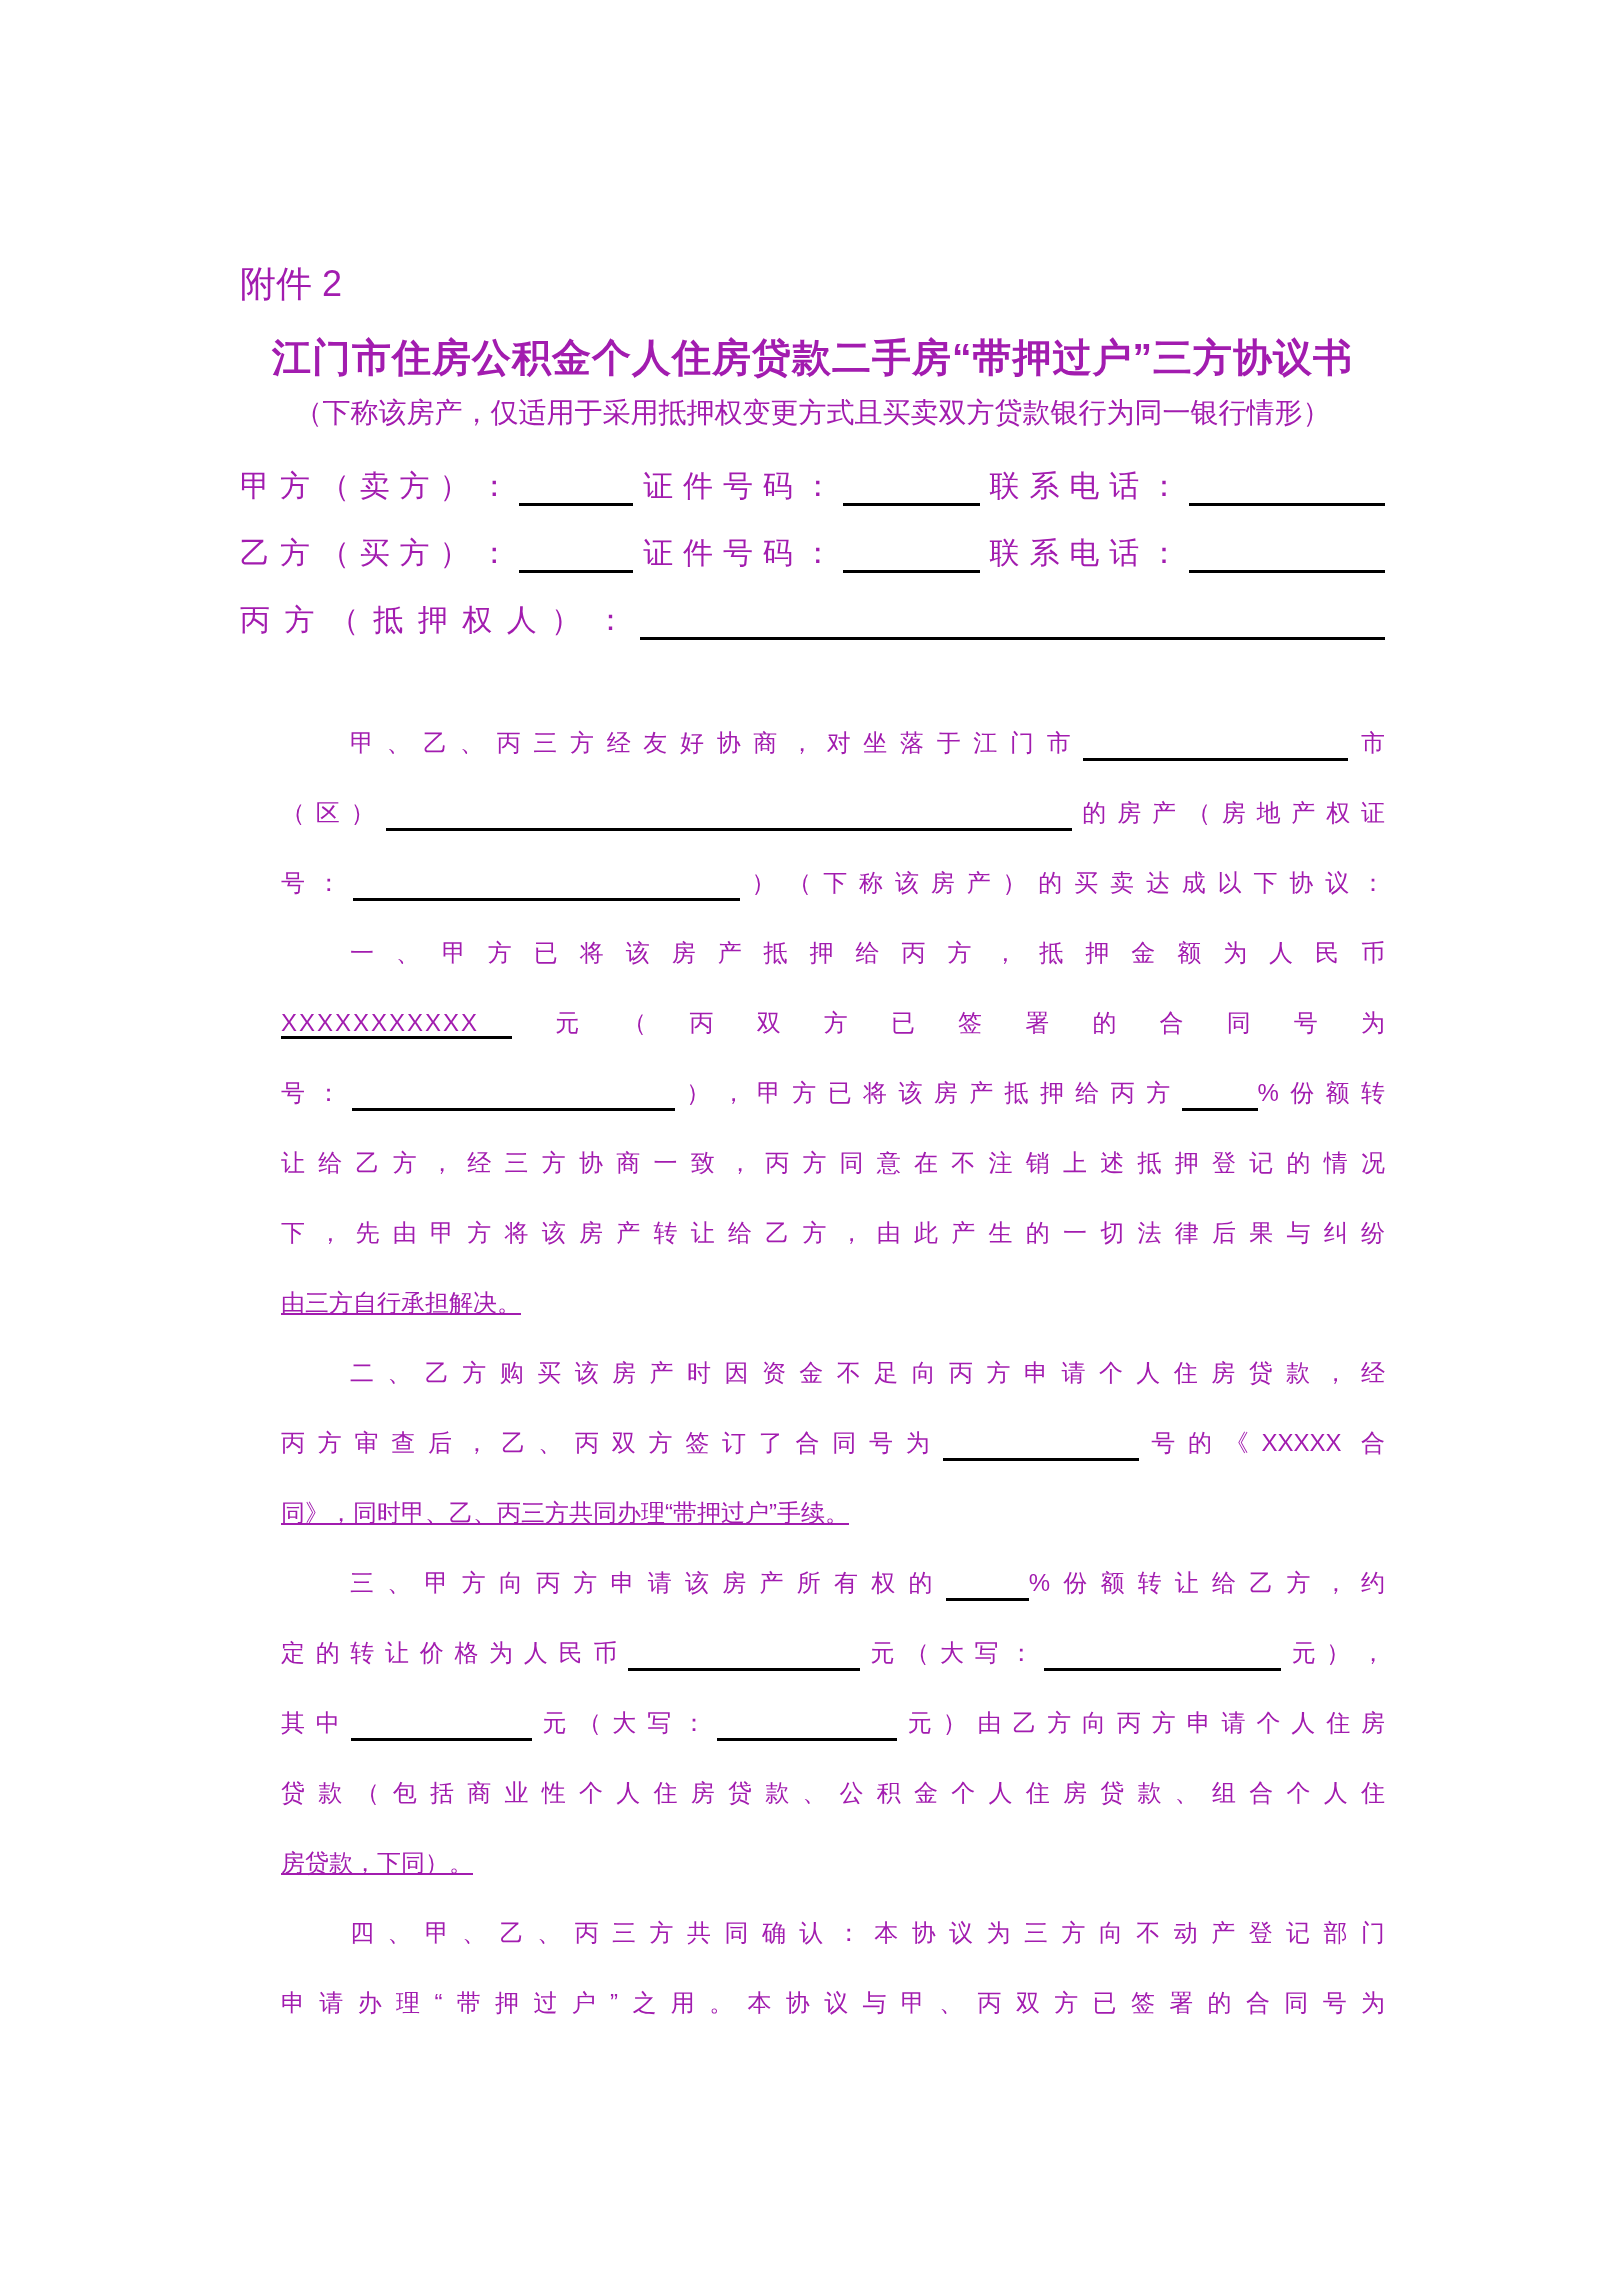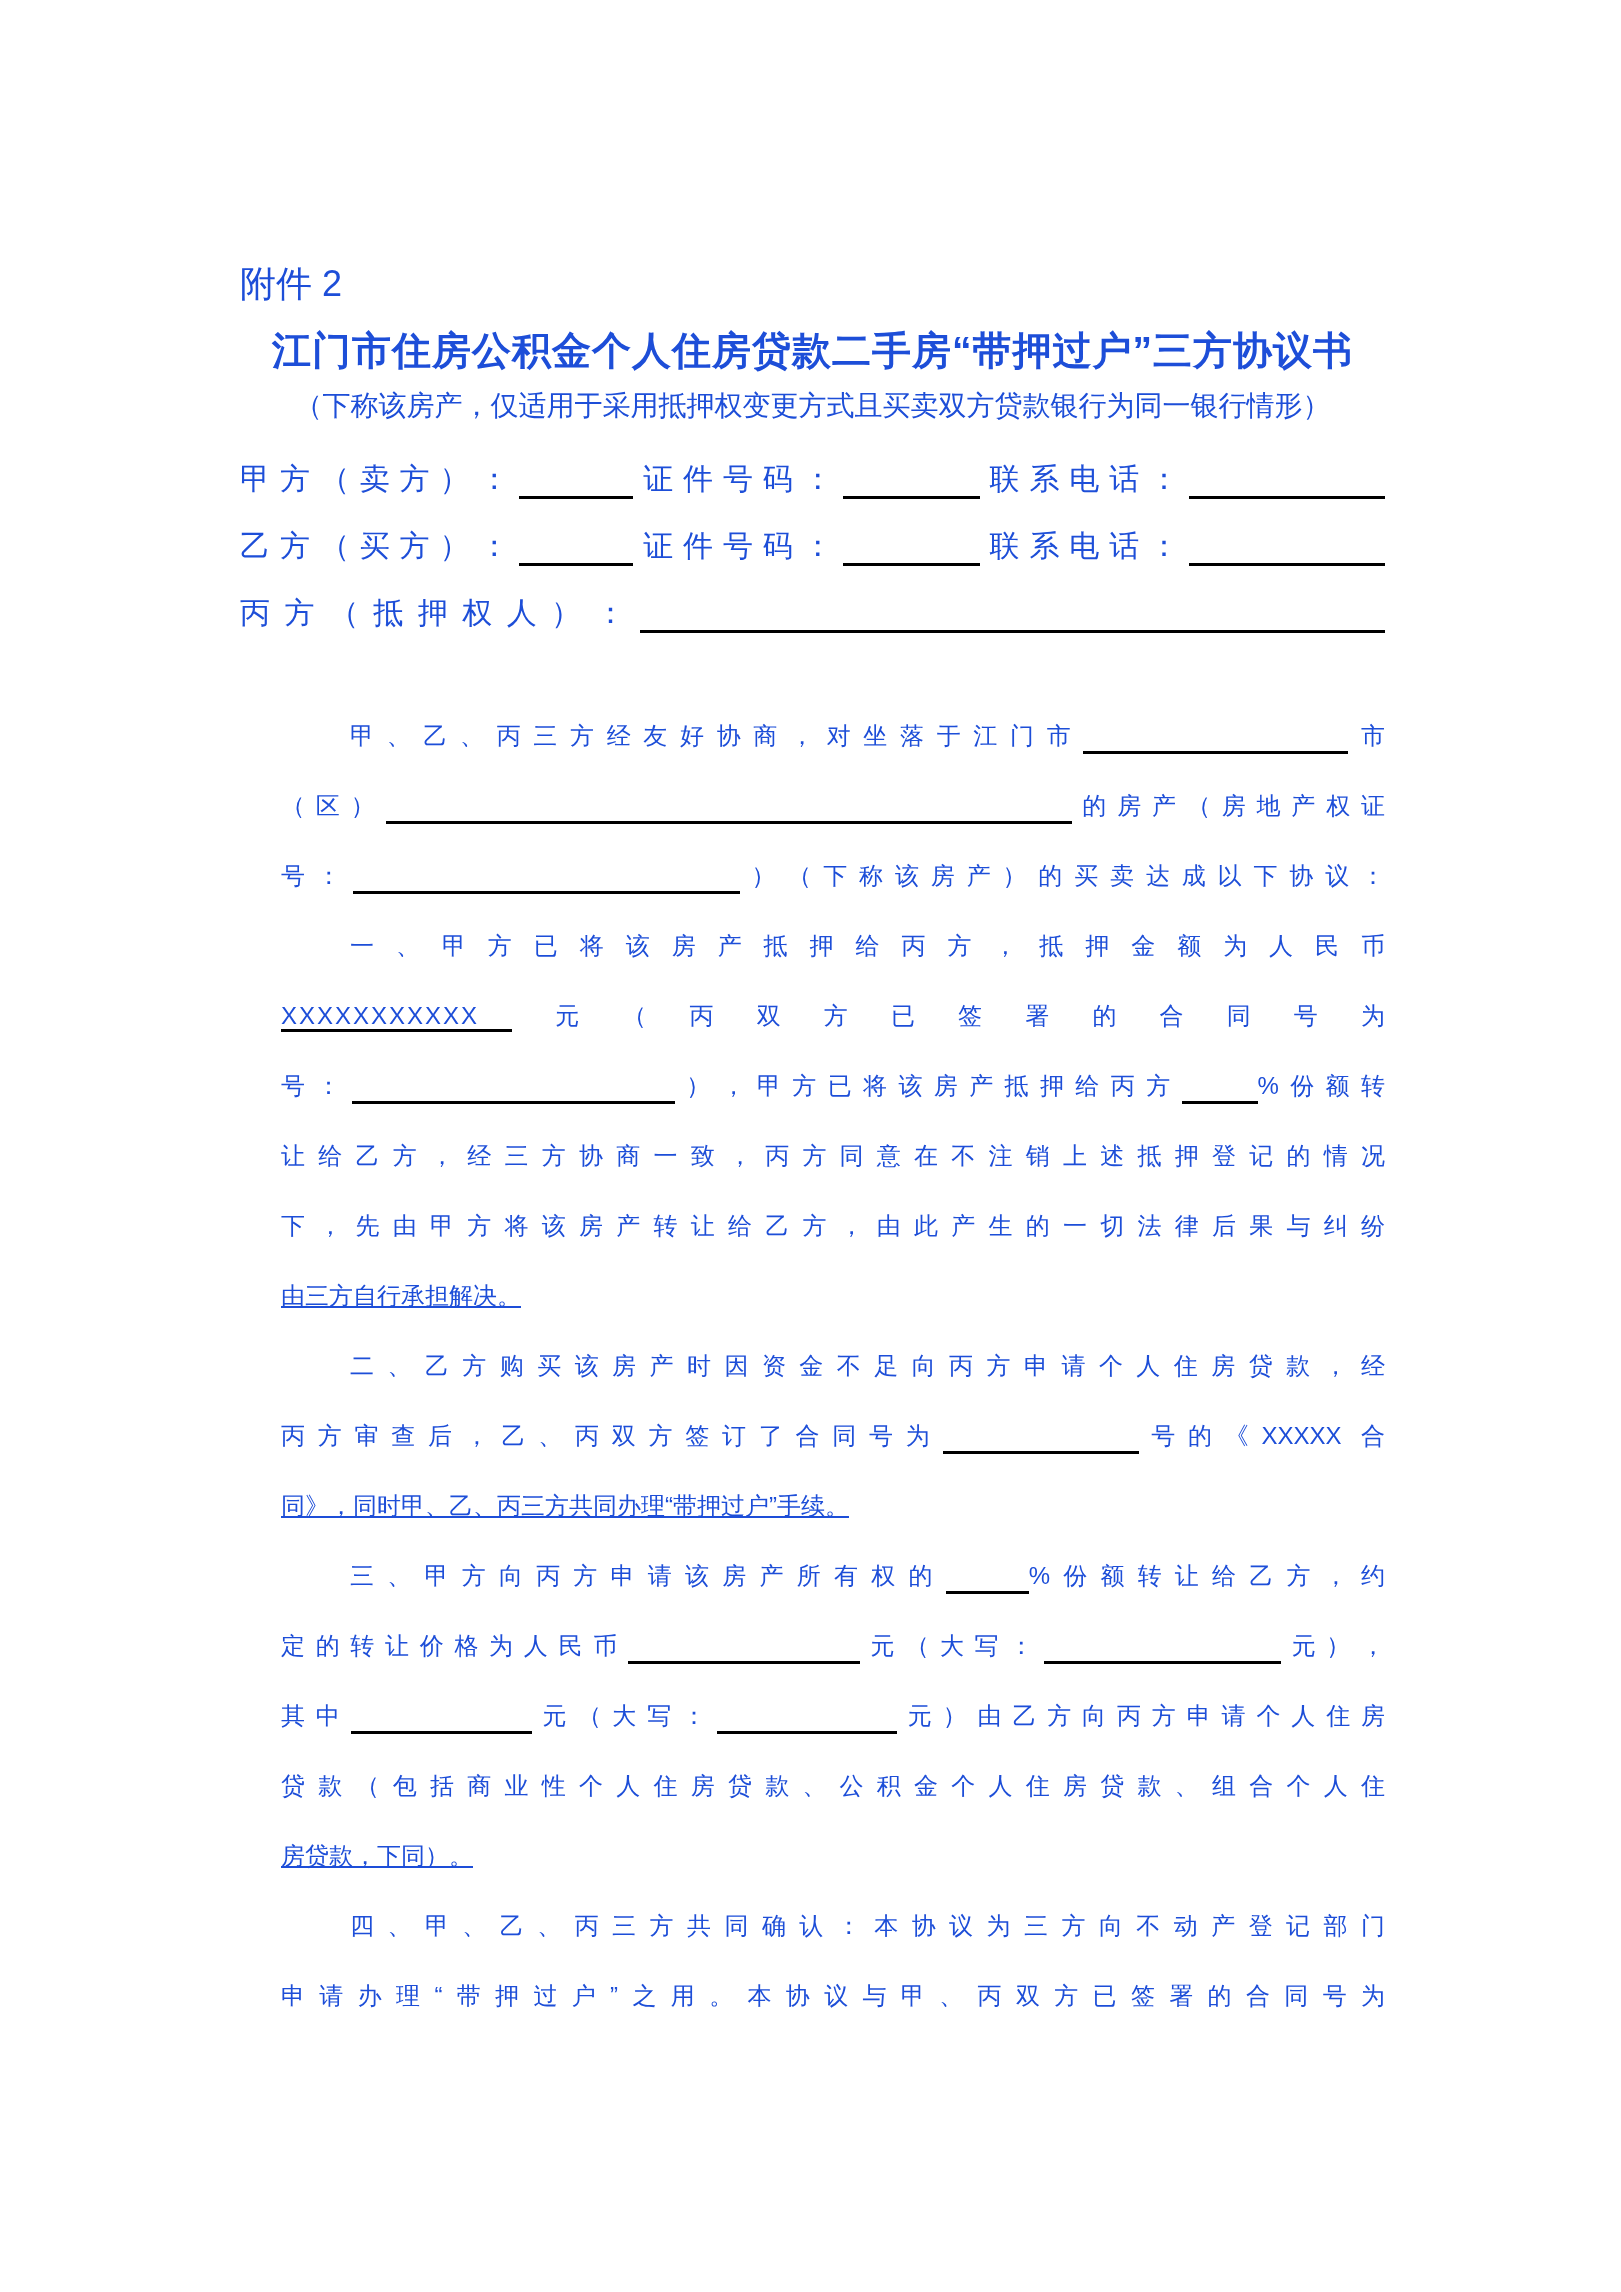--- a/index.html
+++ b/index.html
@@ -1,27 +1,27 @@
 <!DOCTYPE html>
 <html><head>
 <meta charset="utf-8">
 <style>
   html,body { margin:0; padding:0; background:#ffffff; }
   .page {
     position:relative;
     width:1621px; height:2293px;
-    background:#ffffff; color:#1d4ed8;
+    background:#ffffff; color:#a21caf;
     font-family:"Liberation Sans", sans-serif;
     box-sizing:border-box;
     padding:263px 236px 0 240px;
     overflow:hidden;
   }
   .attach { font-size:36px; line-height:41px; text-align:left; }
   .doc-title {
-    margin-top:20px;
+    margin-top:27px;
     font-size:39px; font-weight:700;
     line-height:53px; text-align:center;
     letter-spacing:1px;
   }
   .doc-subtitle {
     margin-top:7.8px;
     font-size:28px; font-weight:400;
     line-height:41px; text-align:center;
   }
   .parties { margin-top:19.6px; }

